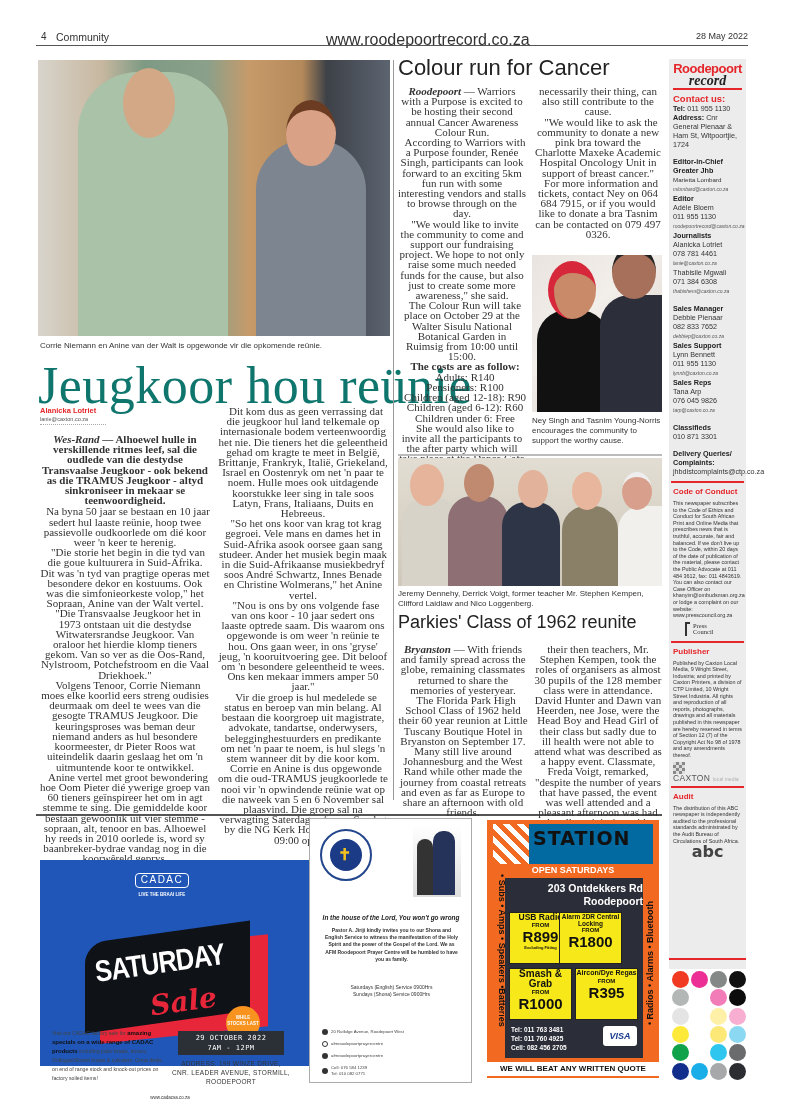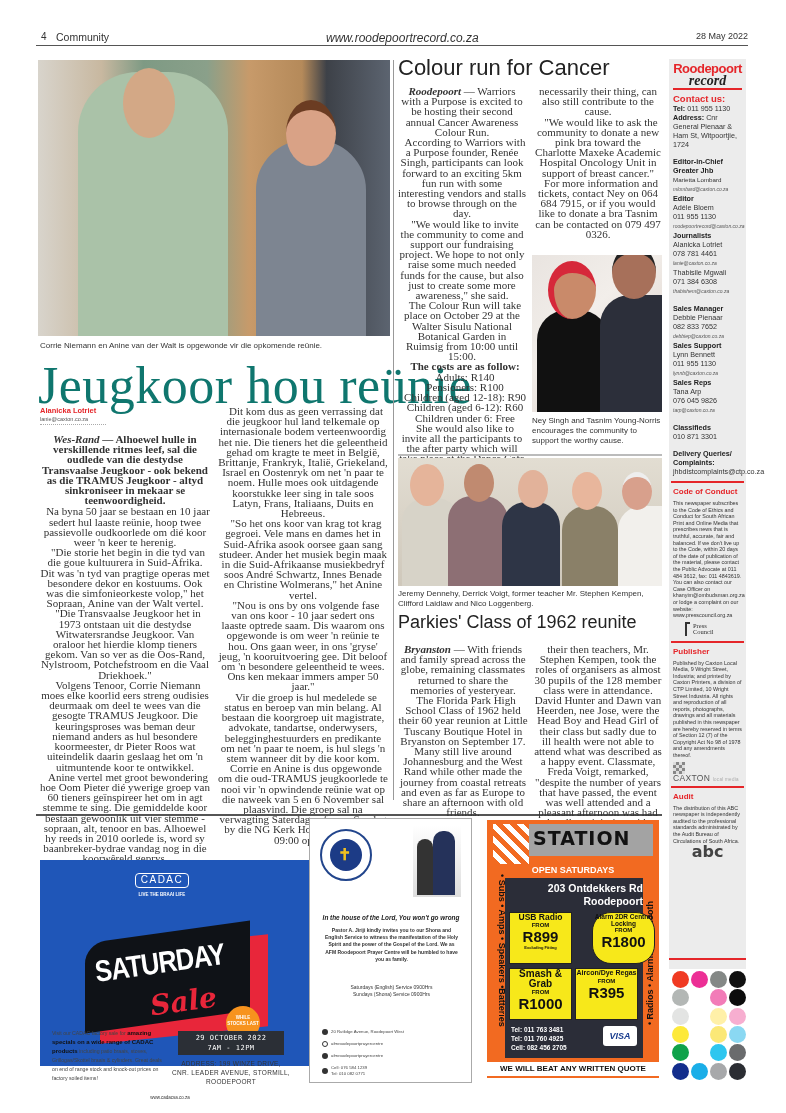--- a/index.html
+++ b/index.html
@@ -2,21 +2,21 @@
 <html><head>
 <meta charset="utf-8">
 <style>
   * { box-sizing: border-box; margin: 0; padding: 0; }
   body { width: 786px; height: 1113px; background: #fff; position: relative; overflow: hidden; font-family: "Liberation Serif", serif; color: #222; }
   .abs { position: absolute; }
   
   .hdr { left: 36px; top: 26px; width: 712px; height: 20px; border-bottom: 1px solid #555; font-family: "Liberation Sans", sans-serif; font-size: 10px; color: #333; }
   .hdr .pg { position: absolute; left: 5px; top: 5px; }
   .hdr .sec { position: absolute; left: 20px; top: 5px; font-size: 10.5px; }
-  .hdr .url { position: absolute; left: 290px; top: 5px; font-size: 12px; font-style: italic; }
+  .hdr .url { position: absolute; left: 290px; top: 5px; font-size: 16px; }
   .hdr .date { position: absolute; right: 0; top: 5px; font-size: 9px; }
 
   .photo { background: #9a8a78; overflow: hidden; }
   .caption { font-family: "Liberation Sans", sans-serif; font-size: 8px; color: #333; line-height: 10px; }
   .body-text { font-family: "Liberation Serif", serif; font-size: 11px; line-height: 10.2px; color: #333; text-align: center; }
   .body-text p { text-indent: 6px; }
   .vrule { background: #999; width: 1px; }
   .hrule { background: #999; height: 1px; }
 
   
@@ -55,21 +55,21 @@
   .church-couple { left: 103px; top: 6px; width: 48px; height: 72px; background: linear-gradient(#fff 0, #ddd 100%); }
   .church-p1 { left: 4px; top: 14px; width: 16px; height: 56px; background: #333; border-radius: 8px 8px 0 0; }
   .church-p2 { left: 20px; top: 6px; width: 22px; height: 64px; background: #25325a; border-radius: 10px 10px 0 0; }
   .church-head { font-family: "Liberation Sans", sans-serif; font-style: italic; font-weight: bold; font-size: 6.4px; left: 6px; top: 95px; width: 150px; text-align: center; color: #222; }
   .church-body { font-family: "Liberation Sans", sans-serif; font-weight: bold; font-size: 5px; line-height: 7.2px; left: 14px; top: 108px; width: 135px; text-align: center; color: #333; }
   .church-times { font-family: "Liberation Sans", sans-serif; font-size: 5px; line-height: 7.2px; left: 14px; top: 165px; width: 135px; text-align: center; color: #333; }
   .church-contact { font-family: "Liberation Sans", sans-serif; font-size: 4.3px; line-height: 5.5px; left: 12px; color: #444; display: flex; align-items: center; gap: 3px; }
   .church-ico { width: 6px; height: 6px; border-radius: 50%; background: #333; display: inline-block; }
 
   .station { left: 487px; top: 820px; width: 172px; height: 258px; background: #f26a21; }
-  .station-white { left: 6px; top: 4px; width: 160px; height: 32px; background: #a3a3a3; }
+  .station-white { left: 6px; top: 4px; width: 160px; height: 40px; background: #0369a1; }
   .station-stripes { left: 0; top: 0; width: 36px; height: 40px; background: repeating-linear-gradient(45deg, #f26a21 0 5px, #fff 5px 10px); }
   .station-t1 { left: 40px; top: 3px; font-family: "DejaVu Sans", sans-serif; font-weight: bold; font-size: 19px; color: #111; letter-spacing: 1px; }
   .station-t2 { left: 40px; top: 24px; font-family: "DejaVu Sans", sans-serif; font-weight: bold; font-size: 11px; color: #111; margin-top: 35px; }
   .station-open { left: 20px; top: 45px; width: 132px; text-align: center; font-family: "Liberation Sans", sans-serif; font-weight: bold; font-size: 9px; color: #fff; }
   .station-side { font-family: "Liberation Sans", sans-serif; font-weight: bold; font-size: 9px; color: #111; white-space: nowrap; }
   .station-dark { left: 18px; top: 58px; width: 138px; height: 180px; background: #2b2d38; }
   .station-addr { left: 0; top: 4px; width: 138px; text-align: right; font-family: "Liberation Sans", sans-serif; font-weight: bold; font-size: 10.5px; line-height: 13px; color: #fff; }
   .st-box { background: #f7e81a; width: 63px; height: 52px; border: 1px solid #222; text-align: center; font-family: "Liberation Sans", sans-serif; font-weight: bold; color: #111; line-height: 8px; }
   .st-box .t { font-size: 8.5px; line-height: 9px; }
   .st-box .f { font-size: 6px; line-height: 7px; }
@@ -334,21 +334,21 @@
     <div class="abs station-addr">
         <div>203 Ontdekkers Rd</div>
         <div>Roodepoort</div>
       </div>
     <div class="abs st-box" style="left:4px;top:34px;">
       <div class="t">USB Radio</div>
       <div class="f">FROM</div>
       <div class="p">R899</div>
       <div class="x">Excluding Fitting</div>
     </div>
-    <div class="abs st-box" style="left:87px;top:34px;border-radius:19px;">
+    <div class="abs st-box" style="left:54px;top:34px;">
       <div class="t" style="font-size:6.5px;line-height:7px;">Alarm 2DR Central Locking</div>
       <div class="f">FROM</div>
       <div class="p">R1800</div>
     </div>
     <div class="abs st-box" style="left:4px;top:90px;">
       <div class="t" style="font-size:10px;line-height:10px;">Smash &amp; Grab</div>
       <div class="f">FROM</div>
       <div class="p">R1000</div>
     </div>
     <div class="abs st-box" style="left:70px;top:90px;">

